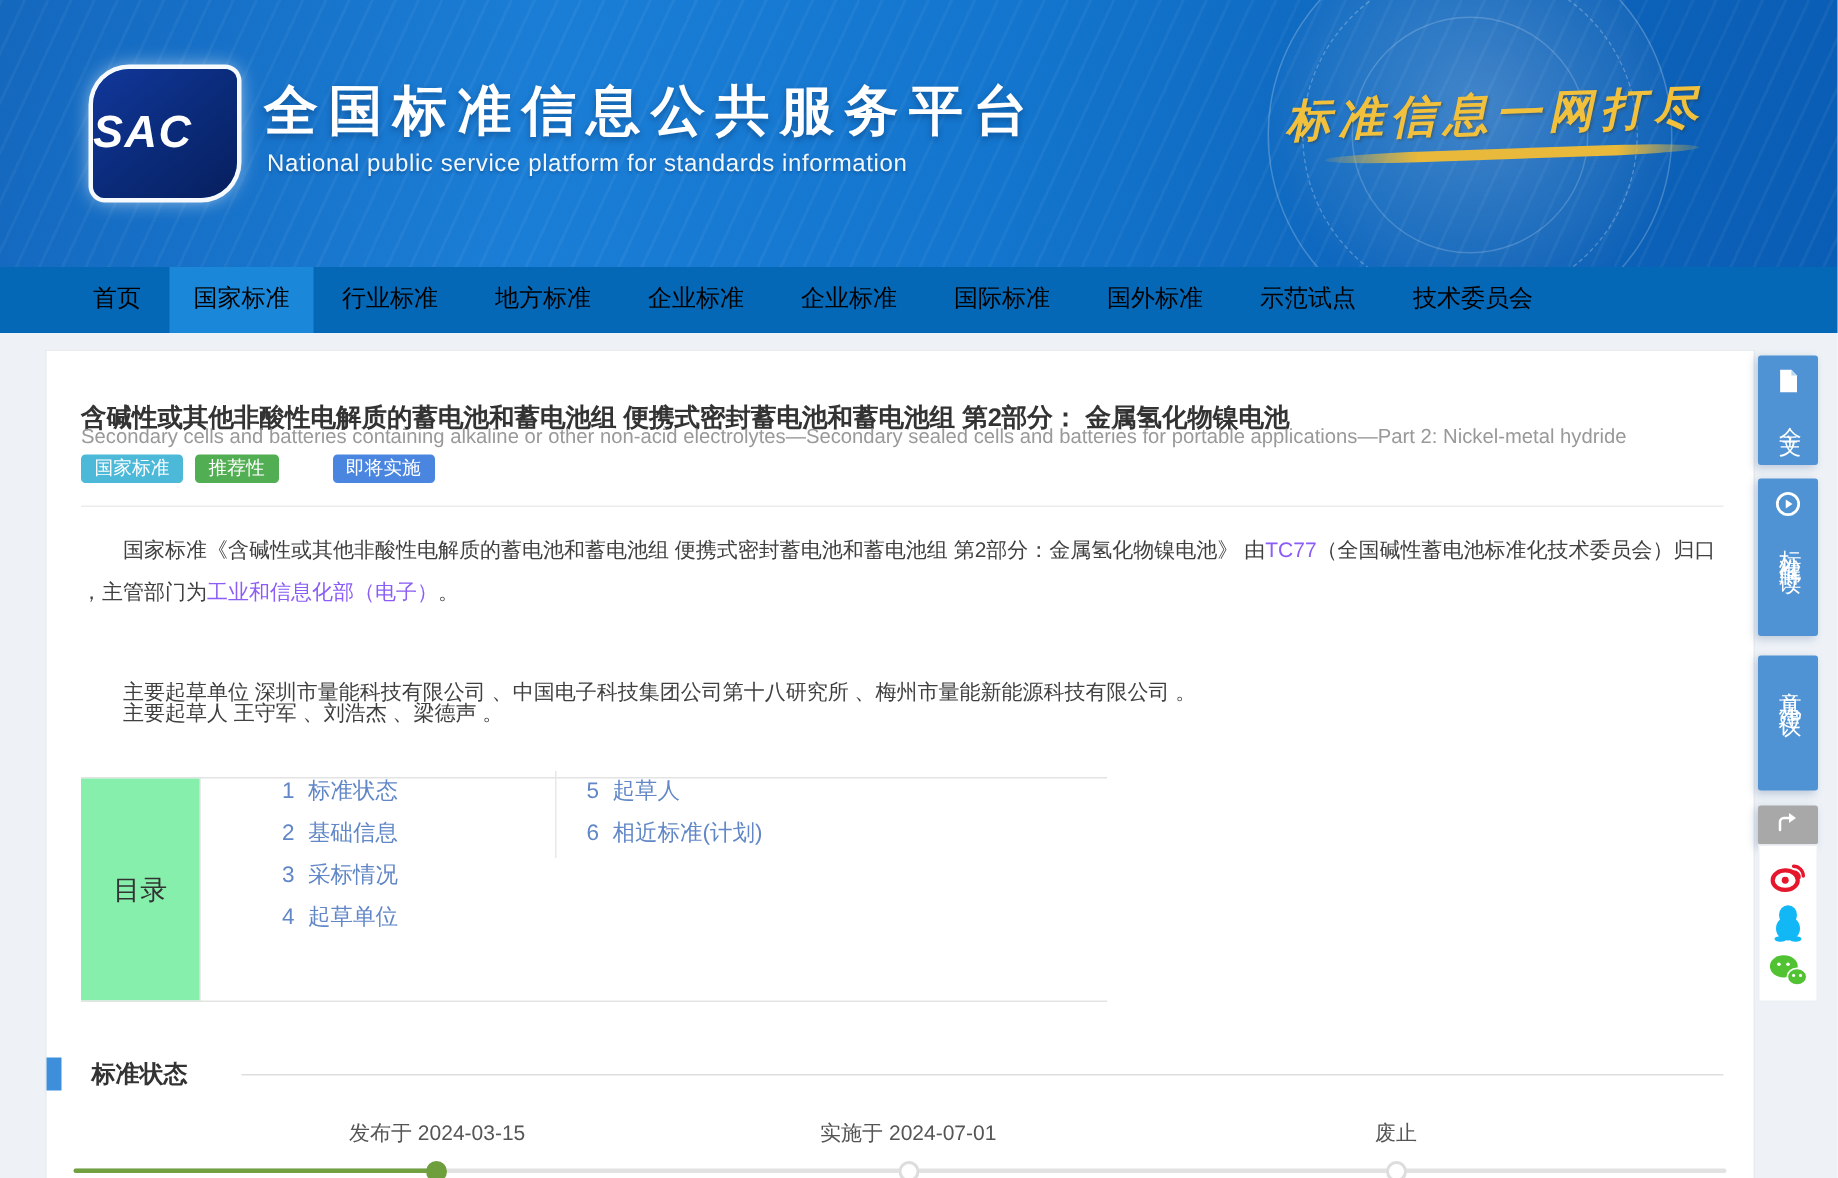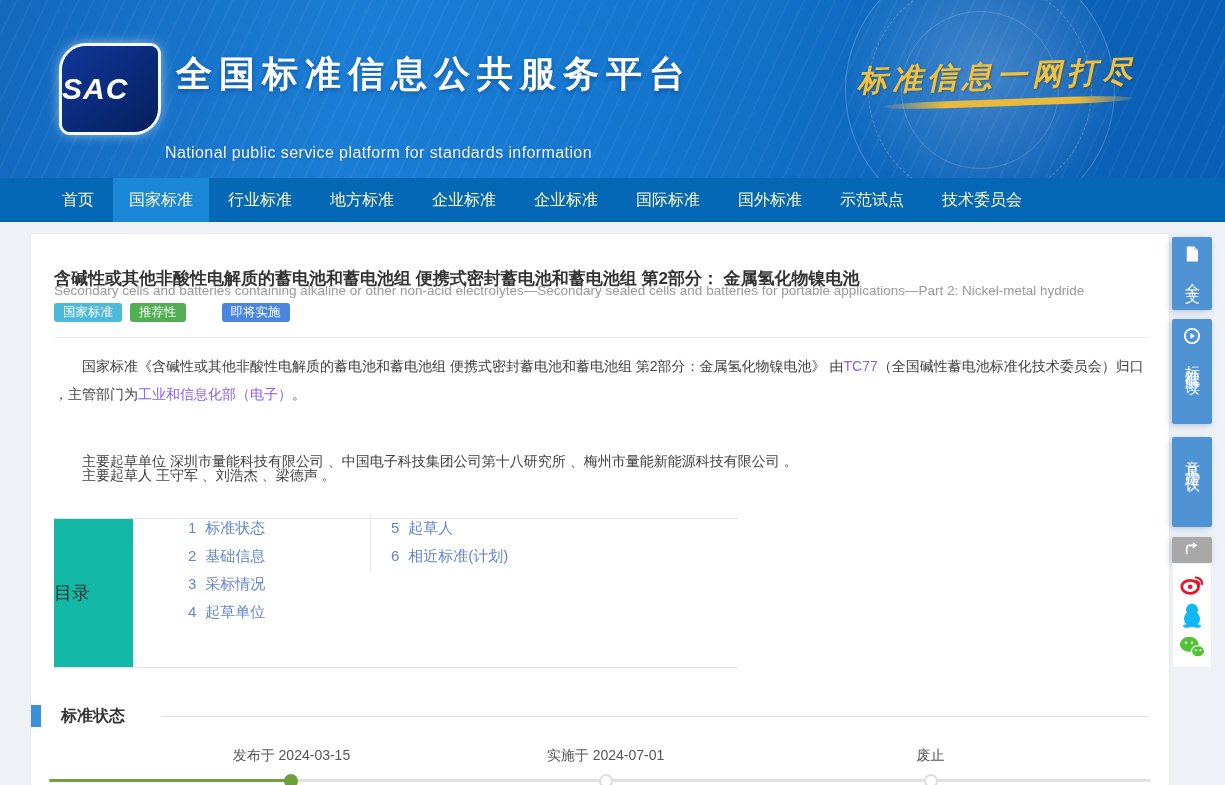--- a/index.html
+++ b/index.html
@@ -20,33 +20,33 @@
   .globe::after { content:""; position:absolute; inset:55px; border-radius:50%;
     border:1px solid rgba(255,255,255,0.18); }
   .logo { position:absolute; left:62px; top:46px; width:96px; height:86px;
     background:linear-gradient(140deg,#11379a 0%,#0a2a78 55%,#071f5e 100%);
     border-radius:24px 8px 24px 8px;
     box-shadow:0 0 0 3px rgba(255,255,255,0.95), 0 0 14px rgba(255,255,255,0.8);
     display:flex; align-items:center; justify-content:flex-start; }
   .logo span { color:#fff; font-weight:bold; font-style:italic; font-size:30px; letter-spacing:1px; }
   .h-title { position:absolute; left:176px; top:50px; color:#fff; font-size:36px; font-weight:bold;
     letter-spacing:7px; text-shadow:0 2px 4px rgba(6,48,100,0.45); white-space:nowrap; }
-  .h-sub { position:absolute; left:165px; top:101px; color:#f2f7fc; font-size:16px;
-    letter-spacing:0.4px; white-space:nowrap; text-shadow:0 1px 2px rgba(6,48,100,0.4);margin-top:43px; }
+  .h-sub { position:absolute; left:178px; top:101px; color:#f2f7fc; font-size:16px;
+    letter-spacing:0.4px; white-space:nowrap; text-shadow:0 1px 2px rgba(6,48,100,0.4); }
   .slogan { position:absolute; right:88px; top:56px; color:#f1c13d; font-size:30px; font-weight:bold;
     font-style:italic; letter-spacing:5px; white-space:nowrap; transform:rotate(-2deg);
     font-family:"DejaVu Serif","Liberation Serif",serif; text-shadow:1px 1px 2px rgba(60,40,0,0.35); }
   .slogan-stroke { position:absolute; right:92px; top:99px; width:250px; height:7px;
     background:linear-gradient(90deg, rgba(232,185,58,0.1), #e8b93a 25%, #e8b93a 78%, rgba(232,185,58,0.15));
     border-radius:50%/100%; transform:rotate(-2deg); }
 
   
   .navbar { position:absolute; left:0; top:178px; width:1225px; height:44px; background:#0468b6;
     display:flex; padding-left:43px; }
-  .nav-item { color:#fef9c3; font-size:16px; line-height:44px; padding:0 19px; cursor:pointer; white-space:nowrap; }
+  .nav-item { color:#000000; font-size:16px; line-height:44px; padding:0 19px; cursor:pointer; white-space:nowrap; }
   .nav-item.active { background:#1b87d8; padding:0 16px; }
 
   
   .main-panel { position:absolute; left:30px; top:233px; width:1140px; height:600px;
     background:#fff; border:1px solid #e7eaee; }
   .std-title { position:absolute; left:23px; top:21px; font-size:17px; font-weight:bold; color:#333; white-space:nowrap;margin-top:12px; }
   .std-title-en { position:absolute; left:23px; top:49px; font-size:13.5px; color:#999; white-space:nowrap; }
   .badges { position:absolute; left:23px; top:69px; display:flex; gap:8px; }
   .badge { color:#fff; font-size:12.5px; line-height:19px; padding:0 9px; border-radius:3px; }
   .badge-type { background:#4cb9d9; }
@@ -58,21 +58,21 @@
     line-height:28px; text-indent:2em; }
   .para a { color:#8b5cf6; text-decoration:none; cursor:pointer; }
   .p1 { top:118px; }
   .p2 { top:189px;margin-top:24px; }
   .p3 { top:227px; }
 
   
   .toc-hr-top { position:absolute; left:23px; width:684px; top:284px; border-top:1px solid #e3e3e3; }
   .toc-hr-bot { position:absolute; left:23px; width:684px; top:433px; border-top:1px solid #e3e3e3; }
   .toc-label-cell { position:absolute; left:23px; top:285px; width:80px; height:148px;
-    background:#14b8a6; border-right:1px solid #ebebeb; display:flex; align-items:center; }
+    background:#86efac; border-right:1px solid #ebebeb; display:flex; align-items:center; justify-content:center; }
   .toc-label-cell span { font-size:18px; color:#333; }
   .toc-col { position:absolute; top:280px;margin-left:32px; }
   .toc-col1 { left:125px; }
   .toc-col2 { left:307px; border-left:1px solid #e8e8e8; padding-left:20px; min-height:58px; }
   .toc-item { font-size:15px; color:#6187c6; line-height:28px; cursor:pointer; white-space:nowrap; }
   .toc-item .n { margin-right:9px; }
 
   
   .sec-bar { position:absolute; left:0; top:471px; width:10px; height:22px; background:#3d8fdb; }
   .sec-title { position:absolute; left:30px; top:472px; font-size:16px; font-weight:bold; color:#333; }

